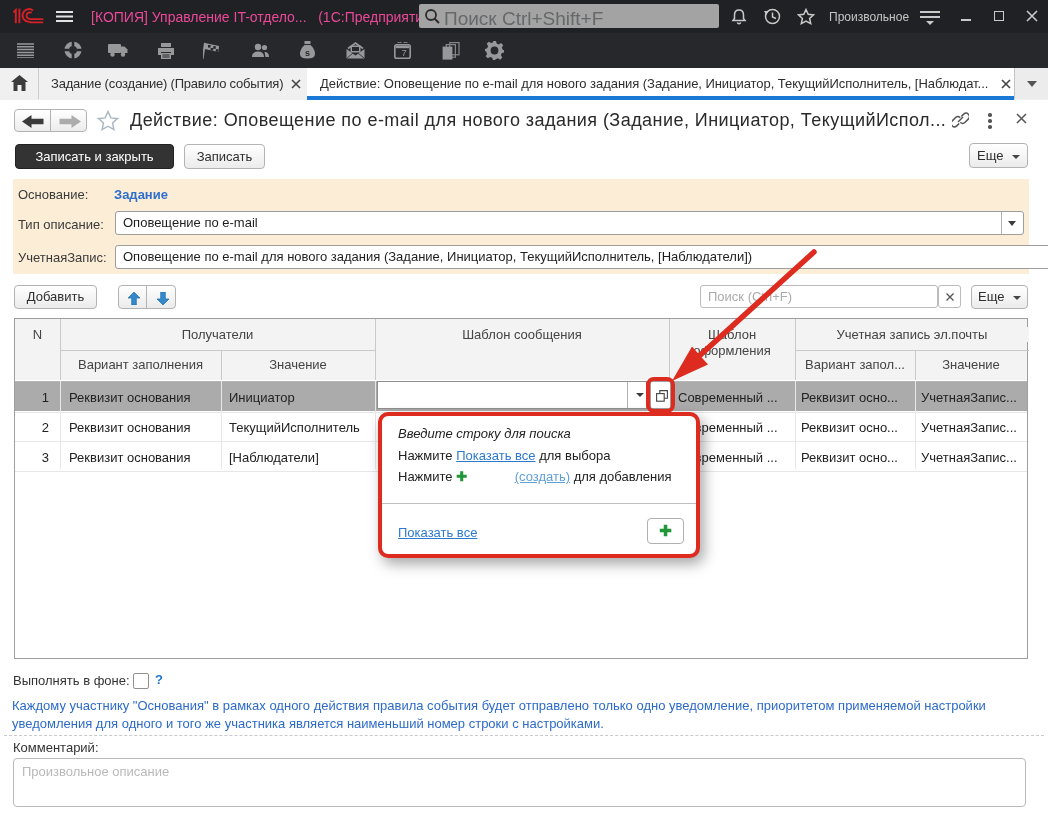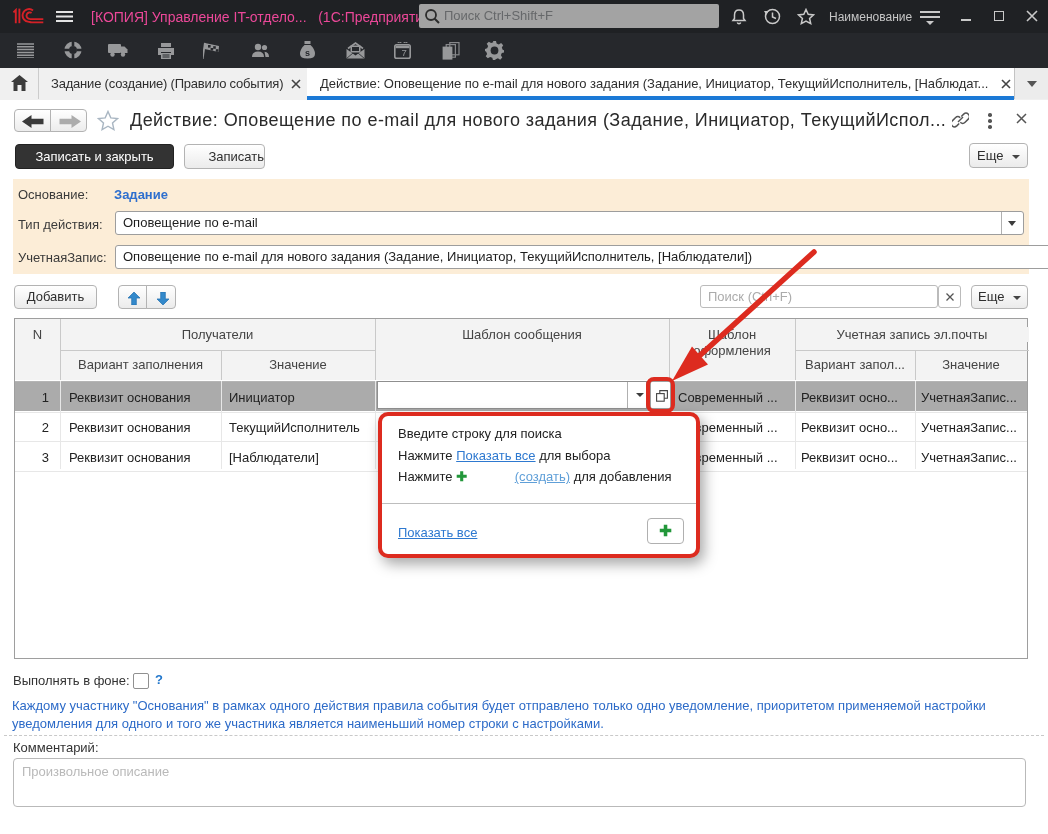--- a/index.html
+++ b/index.html
@@ -5,21 +5,21 @@
 * { margin:0; padding:0; box-sizing:border-box; }
 html,body { width:1048px; height:834px; }
 body { font-family:"Liberation Sans",sans-serif; font-size:13px; background:#fff; overflow:hidden; position:relative; color:#333; }
 .abs { position:absolute; }
 
 #titlebar { left:0; top:0; width:1048px; height:33px; background:#1f2124; }
 #toolbar { left:0; top:33px; width:1048px; height:35px; background:#26282c; }
 #tabbar { left:0; top:68px; width:1048px; height:32px; background:#f0f0f0; }
 .tbtext { color:#ec4899; font-size:14px; }
 #searchbox { left:419px; top:4px; width:300px; height:24px; background:#a3a3a3; border-radius:2px; }
-#searchbox span { position:absolute; left:25px; top:4px; color:#66686a; font-size:13px; }
+#searchbox span { position:absolute; left:25px; top:4px; color:#66686a; font-size:19px; }
 
 .tab { position:absolute; top:0; height:31px; }
 .tabsep { position:absolute; top:0; width:1px; height:31px; background:#cccccc; }
 
 .btn { position:absolute; background:linear-gradient(#ffffff,#ebebeb); border:1px solid #b3b3b3; border-radius:4px; color:#2e2e2e; font-size:13px; text-align:center; line-height:22px; }
 .caret { display:inline-block; width:0; height:0; border-left:4px solid transparent; border-right:4px solid transparent; border-top:4px solid #444; vertical-align:middle; margin-left:5px; }
 
 #panel { left:13px; top:179px; width:1016px; height:95px; background:#fcedd7; }
 .flabel { position:absolute; color:#3a3a3a; }
 .finput { position:absolute; background:#fff; border:1px solid #9d9d9d; border-radius:3px; color:#1e1e1e; }
@@ -79,21 +79,21 @@
       <g fill="none" stroke="#c9c9c9" stroke-width="1.5">
         <circle cx="9.5" cy="9.5" r="7"></circle>
         <path d="M9.5 5.5 L9.5 10 L13 11.5"></path>
       </g>
       <path d="M1 5 L3.2 9 L5.8 5 Z" fill="#c9c9c9" stroke="none" transform="translate(0,-1)"></path>
     </svg>
 
   <svg class="abs" style="left:797px;top:8px" width="18" height="18" viewBox="0 0 18 18">
       <path d="M9 1.5 L11.2 6.3 L16.5 6.9 L12.6 10.4 L13.7 15.6 L9 13 L4.3 15.6 L5.4 10.4 L1.5 6.9 L6.8 6.3 Z" fill="none" stroke="#c9c9c9" stroke-width="1.5"></path>
     </svg>
-  <div class="abs" style="left:829px;top:10px;color:#c6c6c6;font-size:12px;">Наименование</div>
+  <div class="abs" style="left:829px;top:10px;color:#c6c6c6;font-size:12px;">Произвольное</div>
 
   <svg class="abs" style="left:920px;top:10px" width="20" height="15">
       <g stroke="#c9c9c9" stroke-width="2">
         <path d="M0 2 H20 M0 7 H20"></path>
       </g>
       <path d="M6 11 L14 11 L10 15 Z" fill="#c9c9c9"></path>
     </svg>
 
   <div class="abs" style="left:961px;top:19px;width:10px;height:2px;background:#c9c9c9"></div>
   <div class="abs" style="left:994px;top:11px;width:10px;height:10px;border:1.5px solid #c9c9c9"></div>
@@ -242,27 +242,27 @@
   <div style="width:3.5px;height:3.5px;border-radius:50%;background:#555;margin-bottom:2.5px"></div>
   <div style="width:3.5px;height:3.5px;border-radius:50%;background:#555;"></div>
 </div>
 <svg class="abs" style="left:1016px;top:113px" width="11" height="11">
     <g stroke="#555" stroke-width="1.5">
       <path d="M1 1 L10 10 M10 1 L1 10"></path>
     </g>
   </svg>
 
 <div class="abs" style="left:15px;top:144px;width:159px;height:25px;background:#333333;border:1px solid #222;border-radius:4px;color:#fff;text-align:center;line-height:23px;">Записать и закрыть</div>
-<div class="abs btn" style="left:184px;top:144px;width:81px;height:25px;line-height:23px;text-align:right;">Записать</div>
+<div class="abs btn" style="left:184px;top:144px;width:81px;height:25px;line-height:23px;">Записать</div>
 <div class="abs btn" style="left:969px;top:143px;width:59px;height:25px;line-height:23px;">Еще <span class="caret"></span></div>
 
 <div class="abs" id="panel"></div>
 <div class="flabel" style="left:18px;top:187px;">Основание:</div>
 <div class="abs" style="left:114px;top:187px;color:#2e6fce;font-weight:bold;">Задание</div>
-<div class="flabel" style="left:18px;top:217px;">Тип действия:</div>
+<div class="flabel" style="left:18px;top:217px;">Тип описание:</div>
 <div class="finput" style="left:115px;top:211px;width:909px;height:24px;">
   <span style="position:absolute;left:7px;top:3px;">Оповещение по e-mail</span>
   <div style="position:absolute;right:21px;top:0;width:1px;height:22px;background:#b0b0b0"></div>
   <div style="position:absolute;right:7px;top:9px;width:0;height:0;border-left:4.5px solid transparent;border-right:4.5px solid transparent;border-top:5px solid #3c3c3c;"></div>
 </div>
 <div class="flabel" style="left:18px;top:250px;">УчетнаяЗапис:</div>
 <div class="finput" style="left:115px;top:245px;width:956px;height:24px;">
   <span style="position:absolute;left:7px;top:3px;">Оповещение по e-mail для нового задания (Задание, Инициатор, ТекущийИсполнитель, [Наблюдатели])</span>
 </div>
 
@@ -364,21 +364,21 @@
   <svg style="position:absolute;left:4.5px;top:8px" width="12" height="12" viewBox="0 0 12 12">
       <g fill="none" stroke="#444" stroke-width="1.1">
         <rect x="0.6" y="3.6" width="7.6" height="7.6"></rect>
         <path d="M3.8 3.6 L3.8 0.6 L11.4 0.6 L11.4 8.2 L8.2 8.2"></path>
       </g>
     </svg>
 </div>
 <div class="abs" id="redbox"></div>
 
 <div class="abs" id="popup">
-  <div class="ln" style="top:10px;">Введите строку для поиска</div>
+  <div class="ln" style="top:10px;font-style:italic;">Введите строку для поиска</div>
   <div class="ln" style="top:32px;">Нажмите <span class="bluelink">Показать все</span> для выбора</div>
   <div class="ln" style="top:53px;">Нажмите <span class="greenplus">✚</span> <span class="lightlink">(создать)</span> для добавления</div>
   <div style="position:absolute;left:0;top:87px;width:314px;height:1px;background:#bdbdbd"></div>
   <div class="ln bluelink" style="top:109px;">Показать все</div>
   <div style="position:absolute;left:265px;top:102px;width:37px;height:26px;border:1px solid #b0b0b0;border-radius:4px;text-align:center;line-height:24px;"><span class="greenplus" style="font-size:15px;">✚</span></div>
 </div>
 
 <svg class="abs" style="left:640px;top:240px;z-index:60" width="200" height="150" viewBox="0 0 200 150">
   <path d="M174 12 L57 118" stroke="#dd2b1f" stroke-width="5.5" stroke-linecap="round" fill="none"></path>
   <path d="M32 141 L52 106.6 L68 124.4 Z" fill="#dd2b1f"></path>

